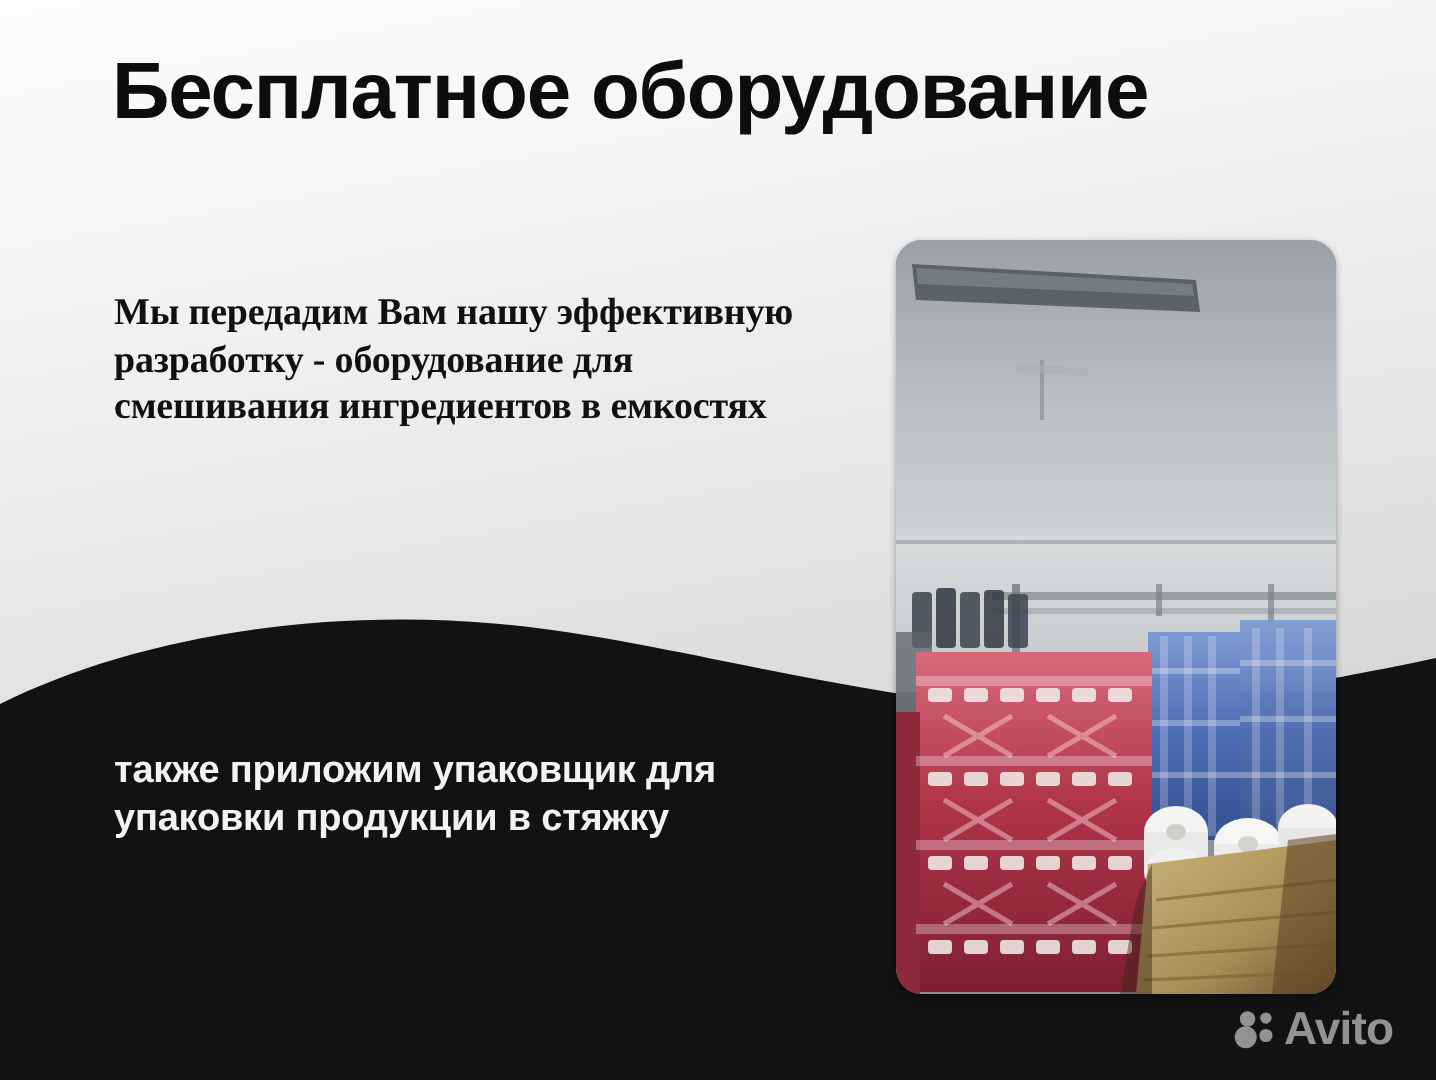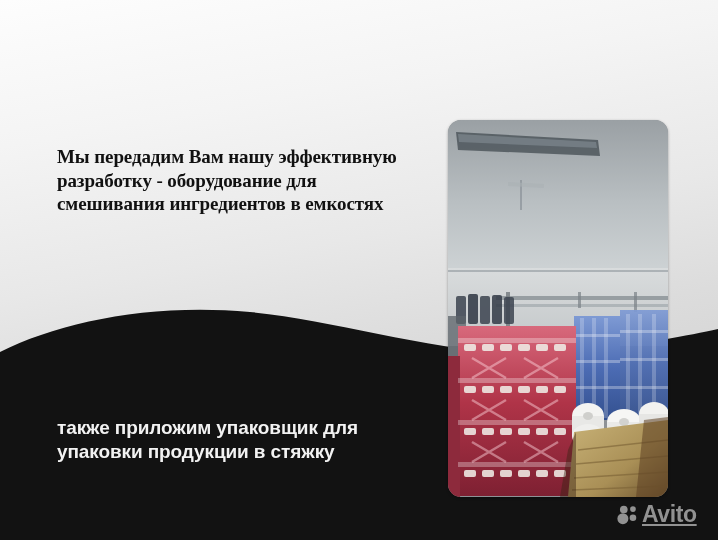--- a/index.html
+++ b/index.html
@@ -59,21 +59,21 @@
     line-height: 23.5px;
     color: #111111;
     letter-spacing: -0.1px;
     font-family: Liberation Serif, serif;
   }
 
   
   .lower-text {
     position: absolute;
     left: 57px;
-    top: 416px;
+    top: 374px;
     width: 330px;
     font-size: 19px;
     font-weight: bold;
     line-height: 23.5px;
     color: #f2f2f2;
     letter-spacing: -0.1px;
   }
 
   
   .photo {
@@ -99,34 +99,34 @@
     gap: 4px;
     opacity: 0.92;
   }
   .wm-mark { width: 22px; height: 22px; display:block; }
   .wm-text {
     font-size: 23px;
     font-weight: bold;
     color: #9d9d9d;
     letter-spacing: -0.4px;
     line-height: 23px;
-    text-decoration: underline;
   }
 </style>
 </head>
 <body>
 
 <div class="slide">
 
   <div class="wave-layer">
     <svg viewBox="0 0 718 540" preserveAspectRatio="none" aria-hidden="true">
       <path d="M0 352 C 60 322, 150 303, 250 312 C 350 321, 470 365, 580 352 C 640 345, 690 335, 718 329 L 718 540 L 0 540 Z" fill="#121212"></path>
     </svg>
   </div>
 
+  <div class="title">Бесплатное оборудование</div>
 
   <div class="lead-text">Мы передадим Вам нашу эффективную разработку - оборудование для смешивания ингредиентов в емкостях</div>
 
   <div class="lower-text">также приложим упаковщик для упаковки продукции в стяжку</div>
 
   <div class="photo">
     <svg viewBox="0 0 220 377" preserveAspectRatio="none" aria-hidden="true">
       <defs>
         <linearGradient id="ceil" x1="0" y1="0" x2="0" y2="1">
           <stop offset="0%" stop-color="#9aa0a4"></stop>

